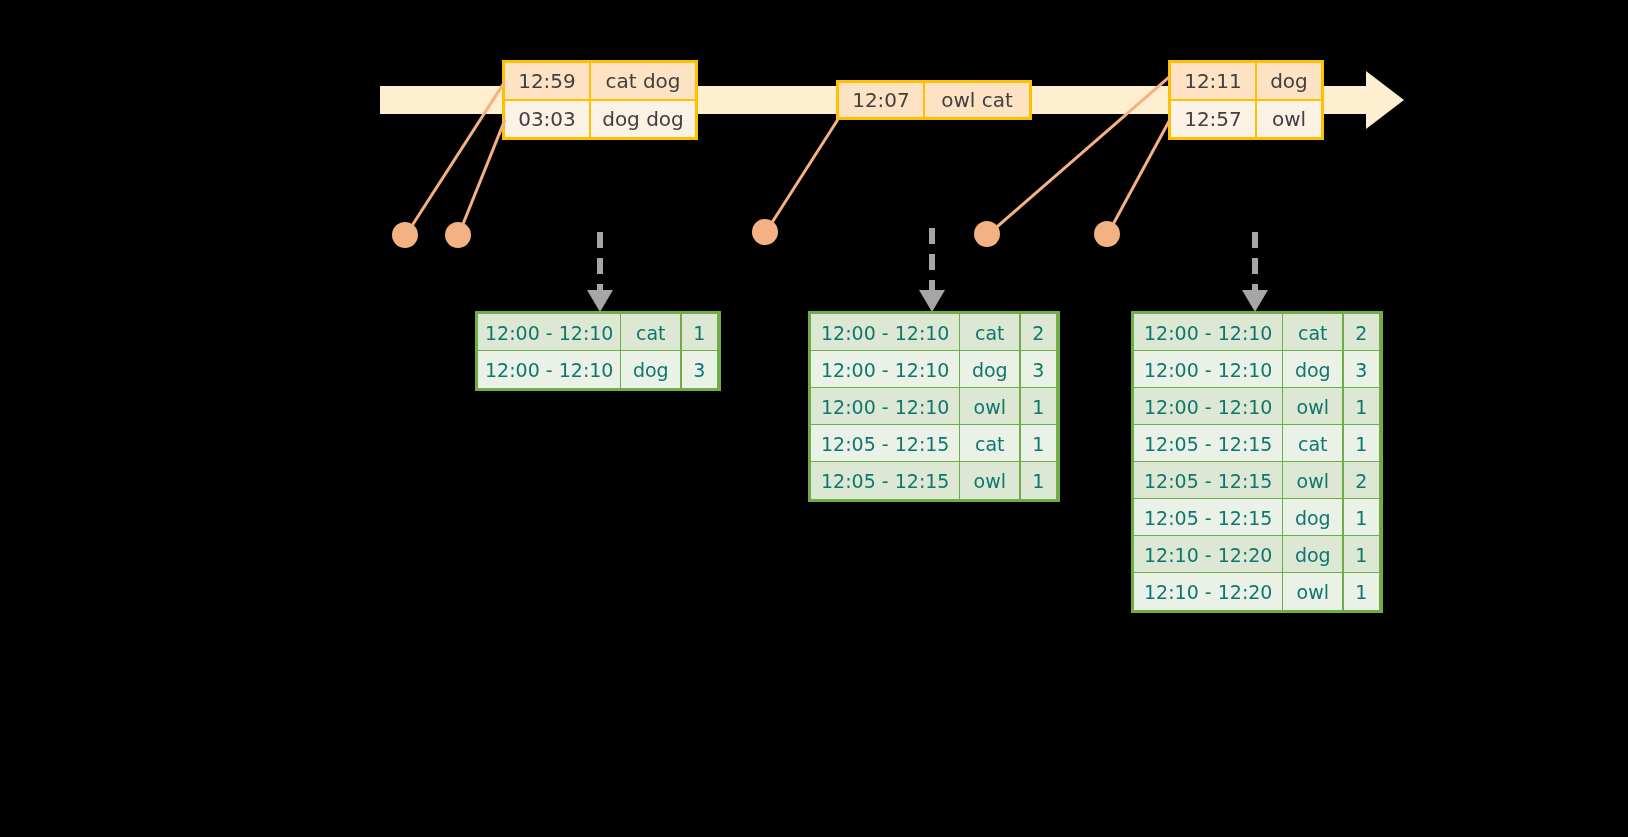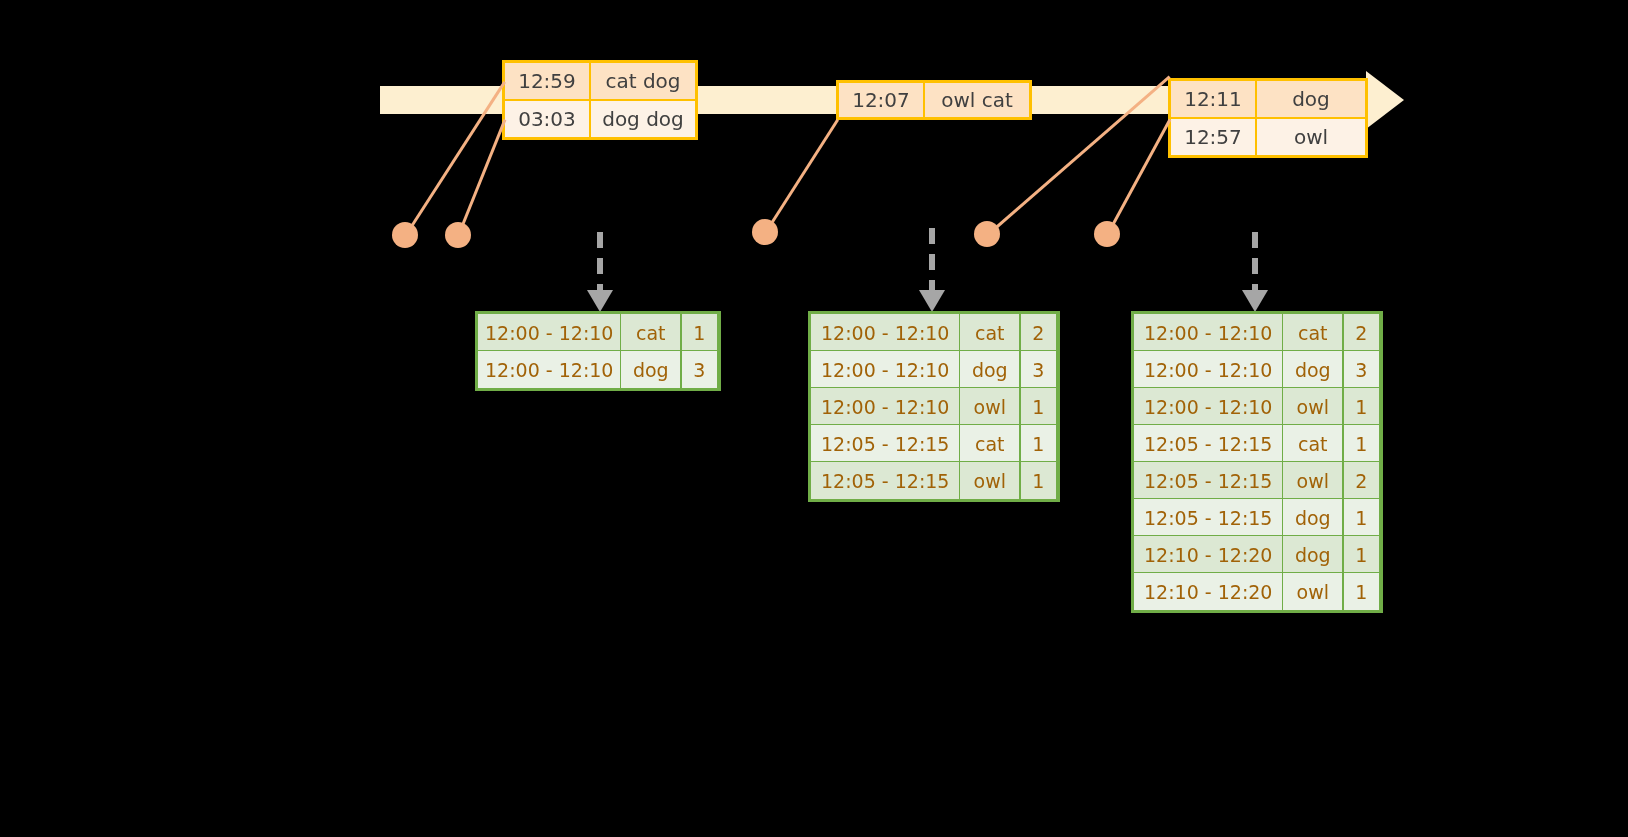--- a/index.html
+++ b/index.html
@@ -123,21 +123,21 @@
     height: 37px;
     box-sizing: border-box;
   }
   .res-row.shade-a { background: #dce8d3; }
   .res-row.shade-b { background: #eaf1e6; }
   .res-cell {
     display: flex;
     align-items: center;
     justify-content: center;
     font-size: 19px;
-    color: #a16207;
+    color: #0f766e;
     border: 1.5px solid #70ad47;
     box-sizing: border-box;
     margin: -0.75px;
   }
   .c-window { flex: 0 0 144px; }
   .c-word   { flex: 0 0 62px; }
   .c-count  { flex: 0 0 38px; }
 
   .tbl-wide .c-window { flex: 0 0 150px; }
   .tbl-wide .c-word   { flex: 0 0 62px; }
@@ -162,21 +162,21 @@
     </div>
   </div>
 
   <div class="event-box" style="left:836px; top:80px; width:196px; height:40px;">
     <div class="event-row shade-a">
       <div class="event-time">12:07</div>
       <div class="event-words">owl cat</div>
     </div>
   </div>
 
-  <div class="event-box" style="left:1168px; top:60px; width:200px; height:80px;margin-top:18px;">
+  <div class="event-box" style="left:1168px; top:60px; width:156px; height:80px;">
     <div class="event-row shade-a">
       <div class="event-time">12:11</div>
       <div class="event-words">dog</div>
     </div>
     <div class="event-row shade-b">
       <div class="event-time">12:57</div>
       <div class="event-words">owl</div>
     </div>
   </div>
 

